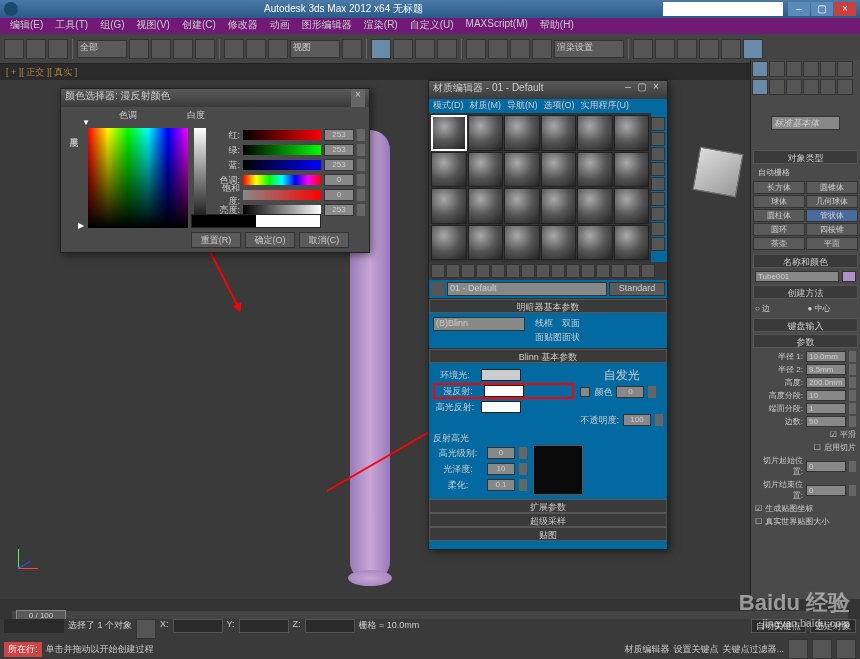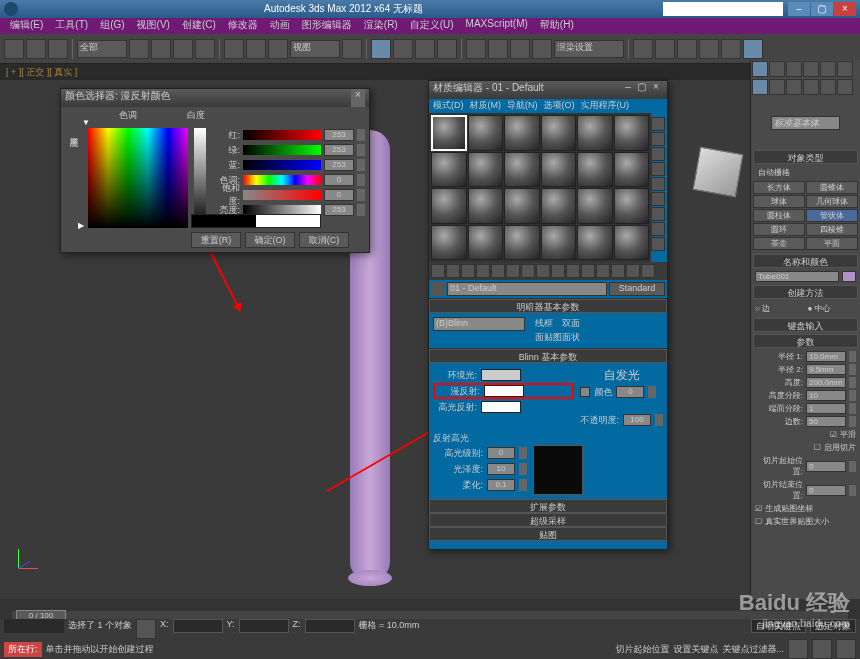--- a/index.html
+++ b/index.html
@@ -71,21 +71,21 @@
 .mat-toolbar { height: 18px; display: flex; gap: 1px; padding: 2px; background: #3a3a3a; }
 .mat-toolbar .mtbtn { width: 14px; height: 14px; background: #555; border: 1px solid #333; }
 .mat-name-row { display: flex; gap: 2px; padding: 2px; }
 .mat-name-row .pick { width: 14px; height: 14px; background: #555; }
 .mat-name-row .drop { flex: 1; height: 14px; background: #888; border: 1px solid #333; font-size: 9px; padding: 0 2px; }
 .mat-name-row .type { width: 56px; height: 14px; background: #5a5a5a; border: 1px solid #333; font-size: 9px; text-align: center; }
 .rollout { border-top: 1px solid #333; }
 .rollout-hdr { height: 14px; background: #3a3a3a; text-align: center; font-size: 9px; line-height: 14px; border: 1px solid #555; }
 .rollout-body { padding: 4px; font-size: 9px; }
 .param-row { display: flex; align-items: center; gap: 4px; height: 16px; }
-.param-row .plbl { text-align: right; }
+.param-row .plbl { text-align: center; }
 .param-row .swatch { width: 40px; height: 12px; background: #ccc; border: 1px solid #222; }
 .param-row .swatch.white { background: #fff; }
 .param-row .num { width: 28px; height: 12px; background: #888; border: 1px solid #333; text-align: center; font-size: 8px; }
 .param-row .spn { width: 8px; height: 12px; background: #666; }
 .param-row .chk { width: 10px; height: 10px; background: #888; border: 1px solid #333; }
 .red-box { border: 2px solid #f00 !important; }
 .preview-box { width: 50px; height: 50px; background: #0a0a0a; border: 1px solid #555; }
 
 
 .rightpanel { position: absolute; right: 0; top: 60px; width: 110px; bottom: 60px; background: #4a4a4a; border-left: 1px solid #222; overflow: hidden; }
@@ -539,21 +539,21 @@
     <div class="fld" style="width:50px"></div>
   <span>栅格 = 10.0mm</span>
   <div style="flex:1"></div>
   <div class="fld">自动关键点</div>
   <div class="fld">选定对象</div>
 </div>
 <div class="statusbar2">
   <span class="red">所在行:</span>
   <span>单击并拖动以开始创建过程</span>
   <div style="flex:1"></div>
-  <span>切片起始位置</span>
+  <span>材质编辑器</span>
   <div class="fld">设置关键点</div>
   <div class="fld">关键点过滤器...</div>
   <div class="tbtn"></div>
   <div class="tbtn"></div>
   <div class="tbtn"></div>
 </div>
 
 <div class="watermark">
   <div>Baidu 经验</div>
   <div class="sub">jingyan.baidu.com</div>

